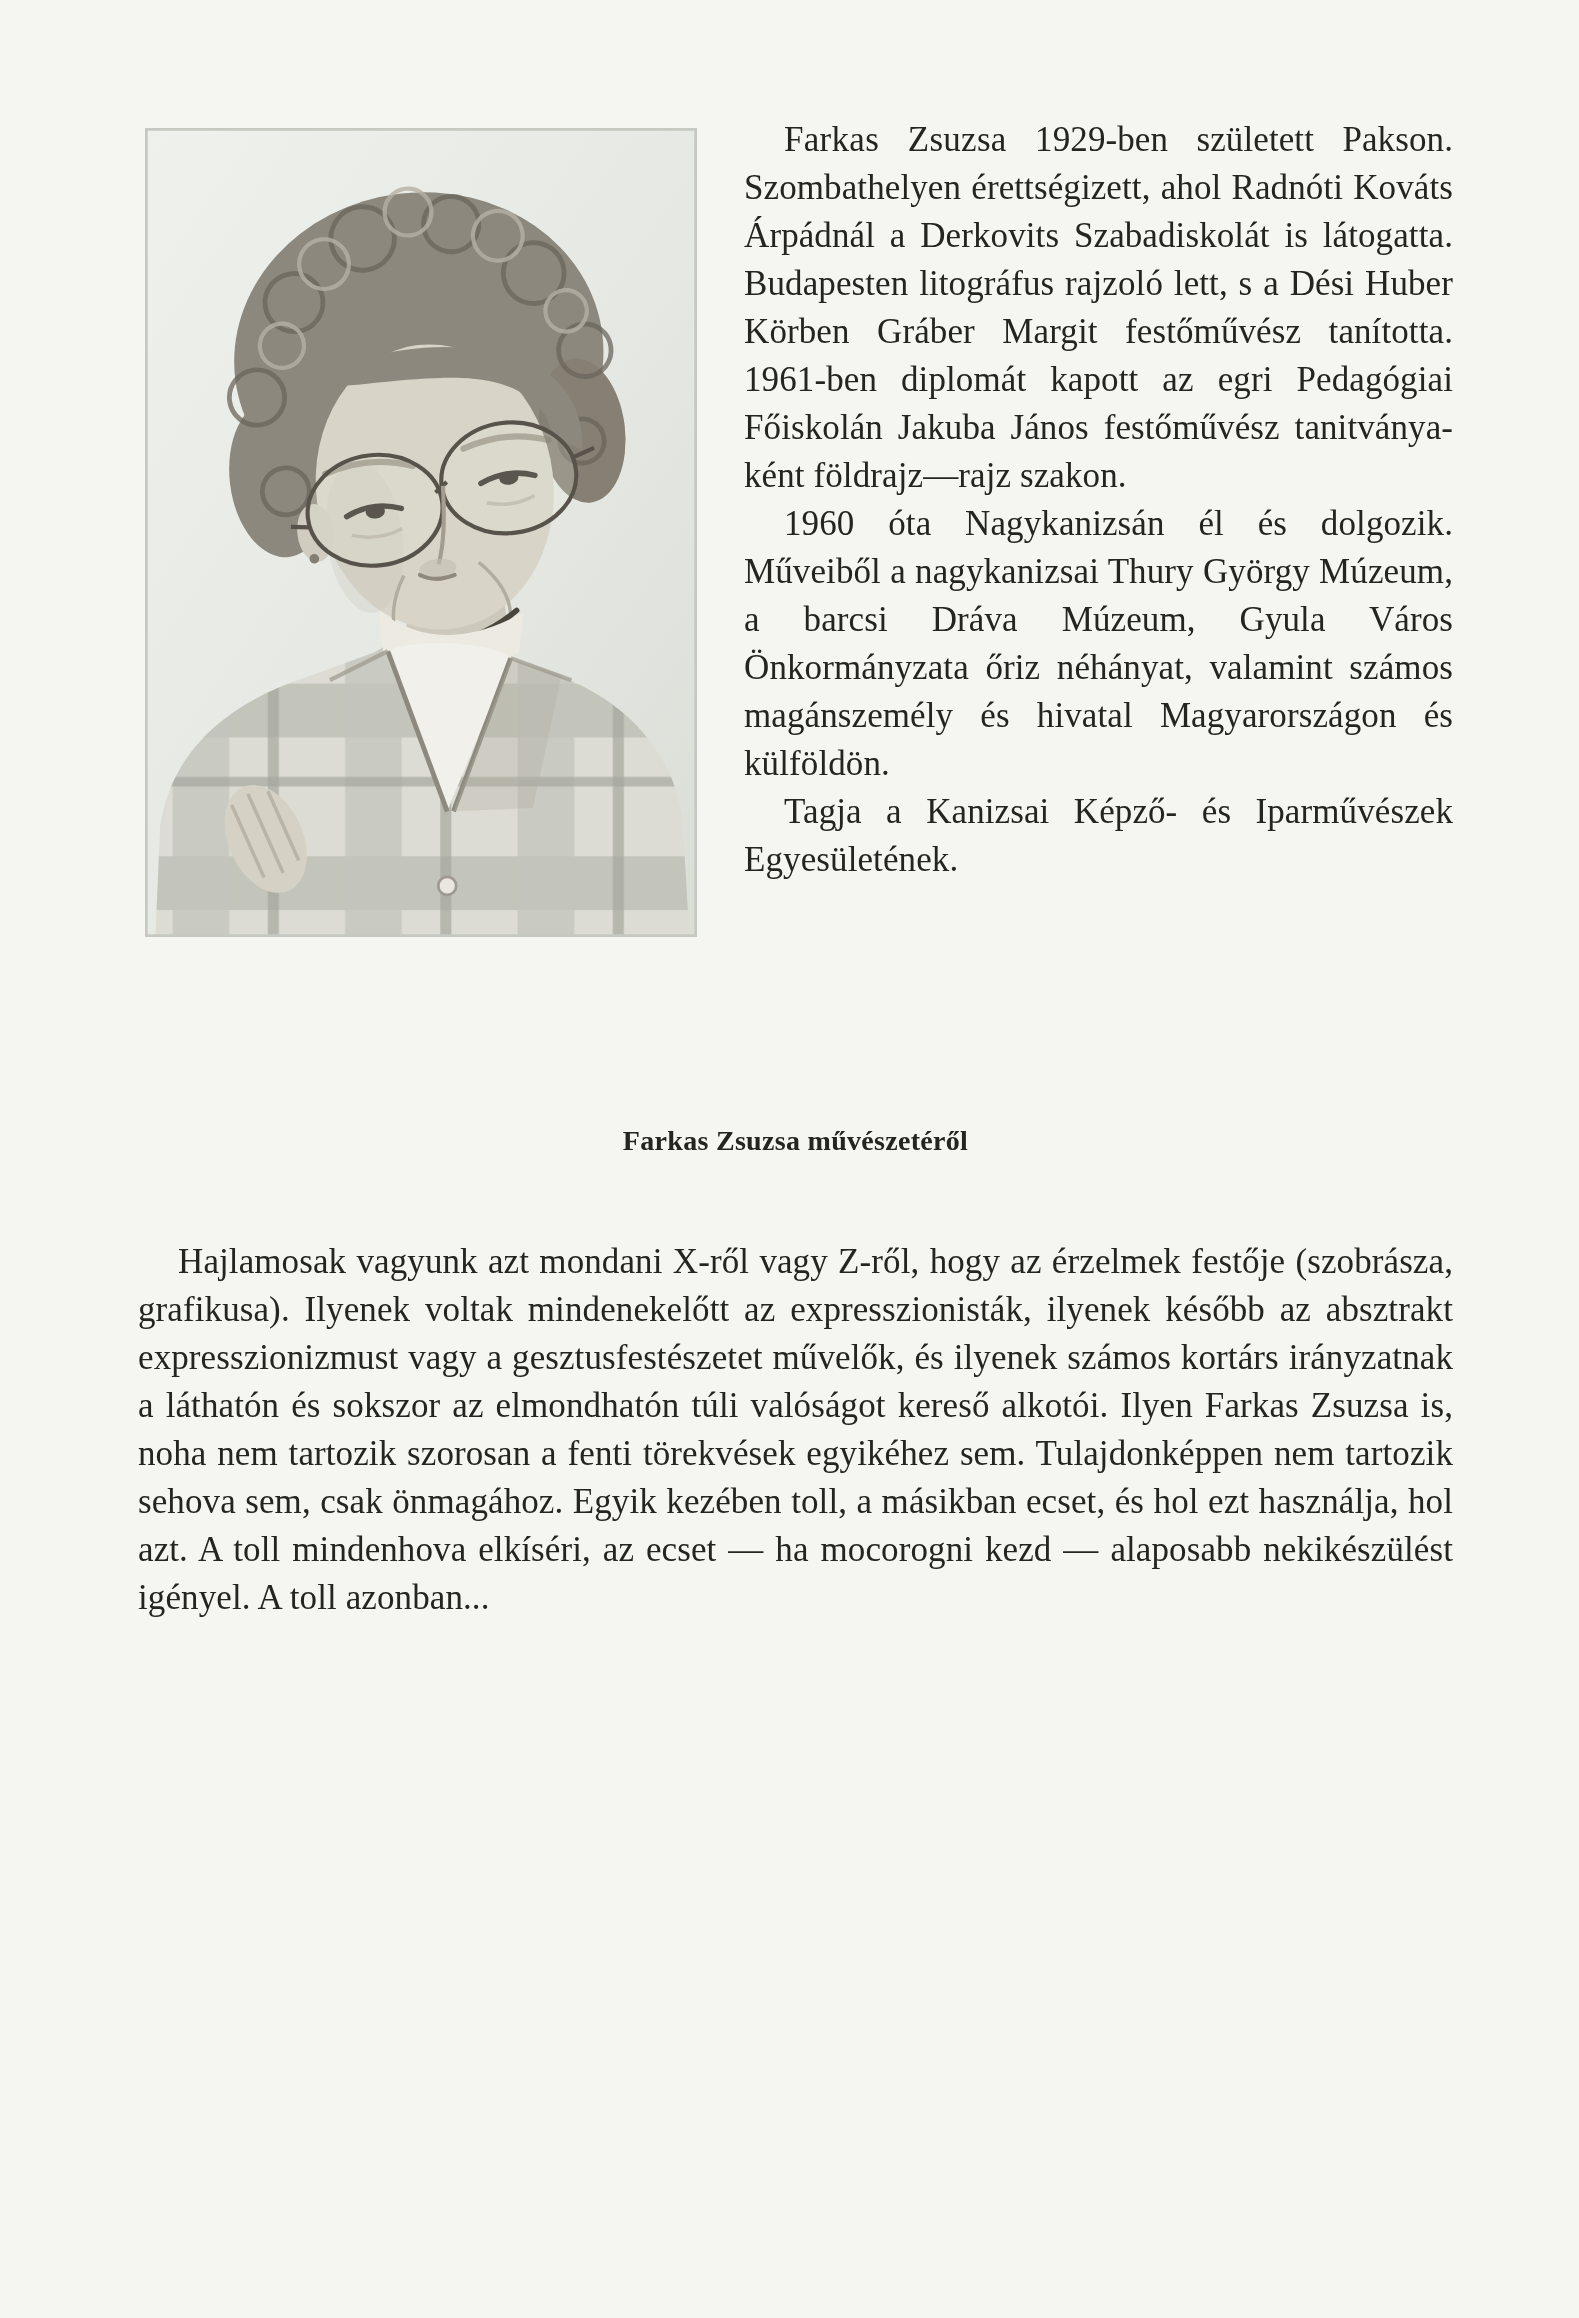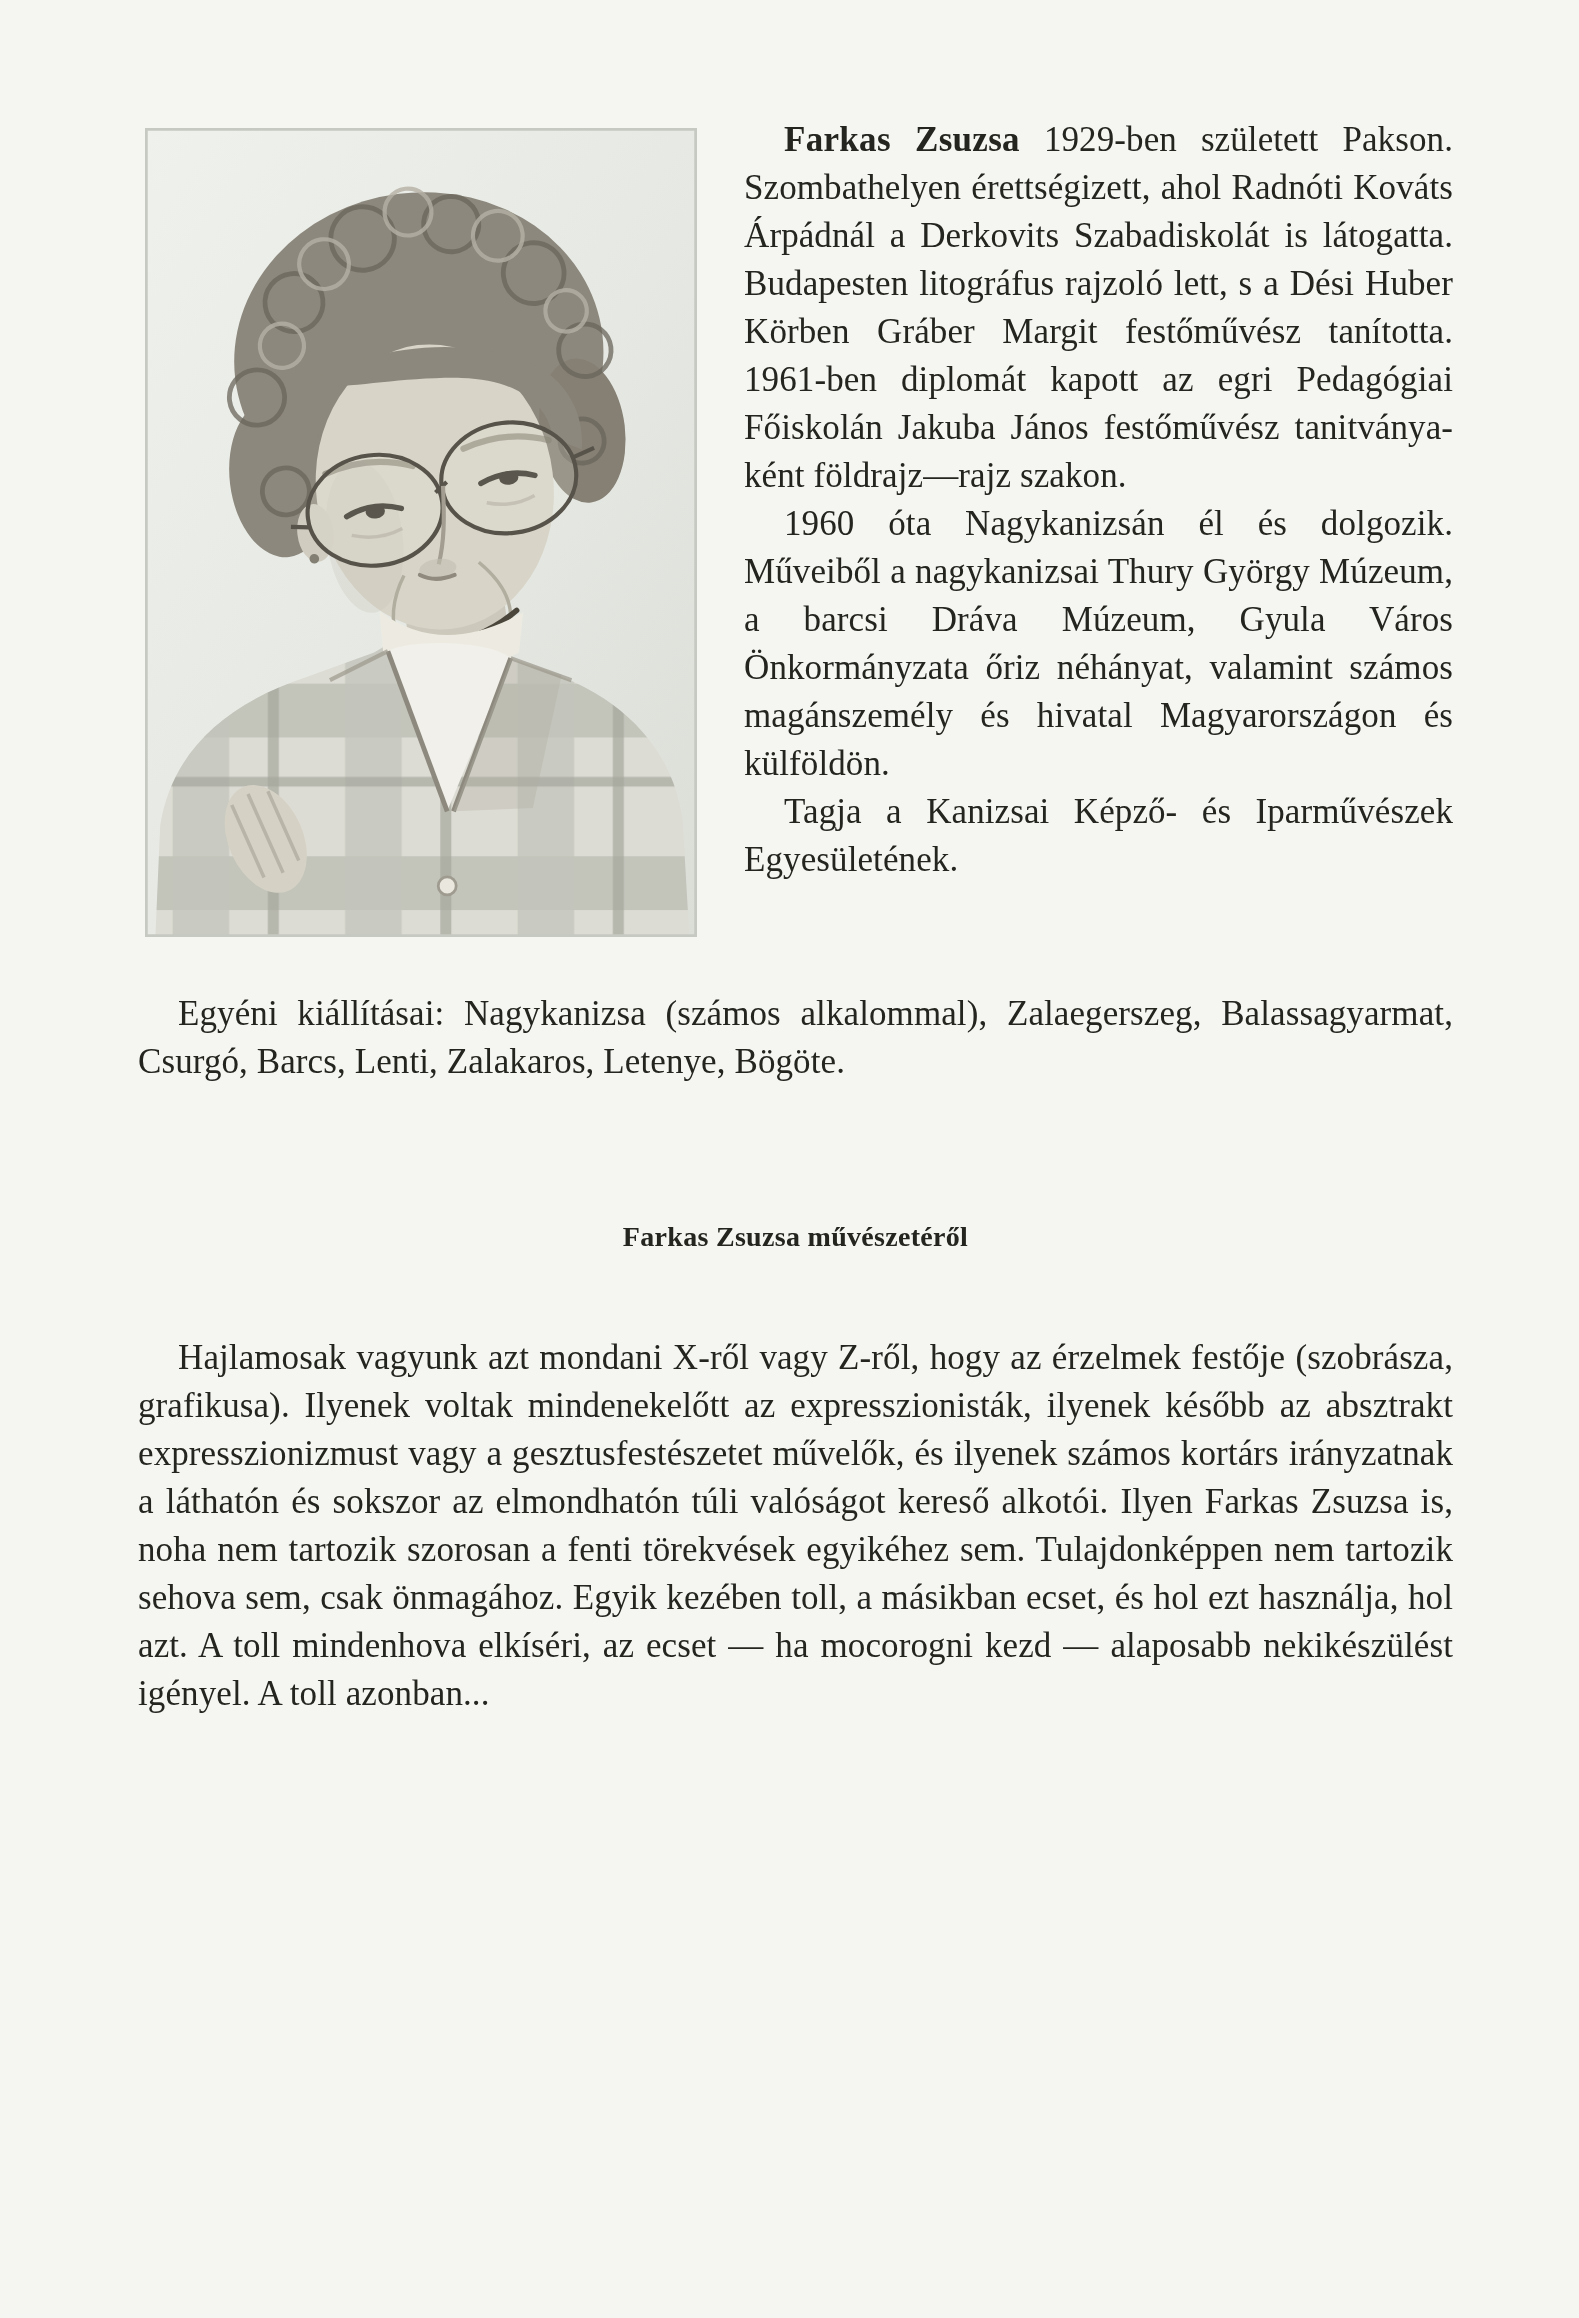--- a/index.html
+++ b/index.html
@@ -23,21 +23,21 @@
   }
   .photo svg { display:block; width:100%; height:100%; }
   .body {
     margin:0;
     font-size:35px;
     line-height:48px;
     text-align:justify;
     text-indent:40px;
     letter-spacing:0.1px;
   }
-  .body strong { font-weight:700; letter-spacing:0.3px; }
+  .body strong { font-weight:400; letter-spacing:0.3px; }
   .awards { clear:left; padding-top:32px; }
   .heading {
     margin:126px 0 72px 0;
     font-size:28px;
     line-height:50px;
     font-weight:700;
     text-align:center;
     text-indent:0;
     letter-spacing:0.3px;
   }
@@ -154,21 +154,20 @@
 
         <rect x="2" y="2" width="796" height="1168" fill="none" stroke="#c6c9c2" stroke-width="4"></rect>
       </svg>
     </figure>
 
     <p class="body"><strong>Farkas Zsuzsa</strong><span> 1929-ben született Pakson. Szombathelyen érettségizett, ahol Radnóti Kováts Árpádnál a Derkovits Sza­badiskolát is látogatta. Budapesten litográ­fus rajzoló lett, s a Dési Huber Körben Grá­ber Margit festőművész tanította. 1961-ben diplomát kapott az egri Pedagógiai Főisko­lán Jakuba János festőművész tanitványa­ként földrajz—rajz szakon.</span></p>
     <p class="body">1960 óta Nagykanizsán él és dolgozik. Műveiből a nagykanizsai Thury György Mú­zeum, a barcsi Dráva Múzeum, Gyula Város Önkormányzata őriz néhányat, valamint szá­mos magánszemély és hivatal Magyarorszá­gon és külföldön.</p>
     <p class="body">Tagja a Kanizsai Képző- és Iparművészek Egyesületének.</p>
 
     <div class="awards">
-      <p class="body">Egyéni kiállításai: Nagykanizsa (számos alkalommal), Zalaegerszeg, Balassa­gyarmat, Csurgó, Barcs, Lenti, Zalakaros, Letenye, Bögöte.</p>
     </div>
 
     <h2 class="heading">Farkas Zsuzsa művészetéről</h2>
 
     <p class="body">Hajlamosak vagyunk azt mondani X-ről vagy Z-ről, hogy az érzelmek festője (szobrásza, grafikusa). Ilyenek voltak mindenekelőtt az expresszionisták, ilye­nek később az absztrakt expresszionizmust vagy a gesztusfestészetet művelők, és ilyenek számos kortárs irányzatnak a láthatón és sokszor az elmondhatón túli valóságot kereső alkotói. Ilyen Farkas Zsuzsa is, noha nem tartozik szorosan a fenti törekvések egyikéhez sem. Tulajdonképpen nem tartozik sehova sem, csak önmagához. Egyik kezében toll, a másikban ecset, és hol ezt használja, hol azt. A toll mindenhova elkíséri, az ecset — ha mocorogni kezd — alaposabb nekikészü­lést igényel. A toll azonban...</p>
 
   </section>
 </div>
 
 

